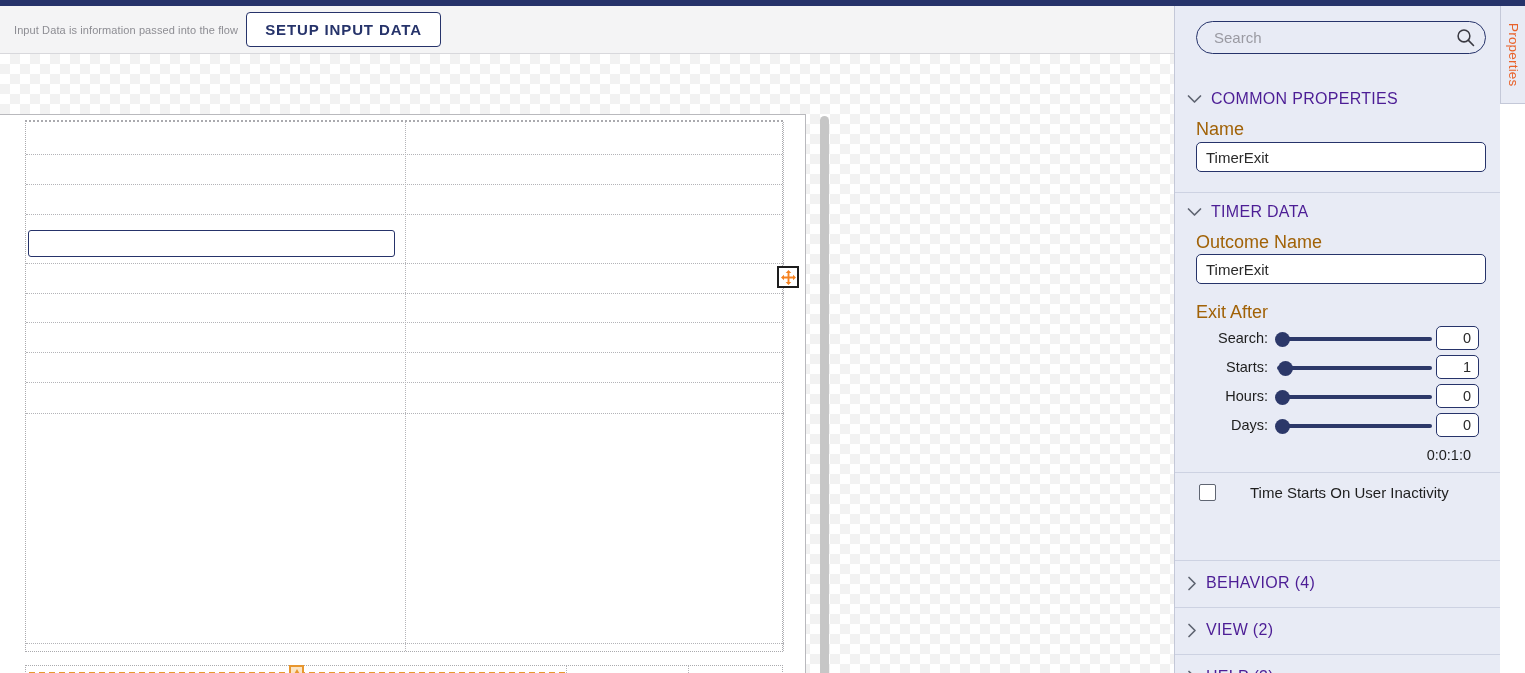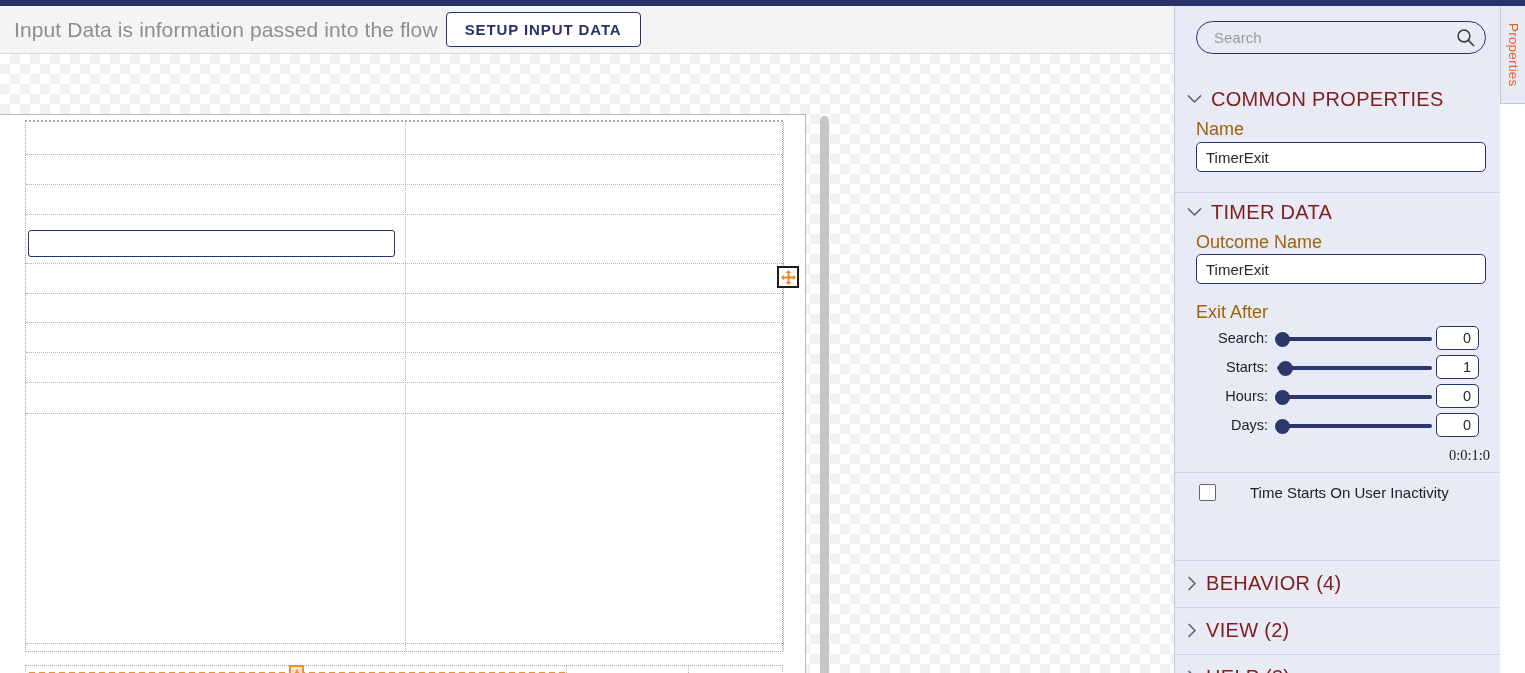--- a/index.html
+++ b/index.html
@@ -30,21 +30,21 @@
   
   .input-data-bar {
     position: absolute; left: 0; top: 0;
     width: 1174px; height: 48px;
     background: #f4f4f5;
     border-bottom: 1px solid #d8d8dc;
     display: flex; align-items: center;
     padding-left: 14px;
   }
   .input-data-text {
-    font-size: 21px;
+    font-size: 11px;
     color: #8d8d93;
     letter-spacing: .1px;
   }
   .setup-input-btn {
     margin-left: 8px;
     background: #ffffff;
     border: 1.6px solid #26336a;
     border-radius: 4px;
     color: #26336a;
     font-size: 15px;
@@ -196,22 +196,22 @@
 
   .section-head {
     position: absolute; left: 0;
     width: 326px; height: 30px;
     display: flex; align-items: center;
     padding-left: 12px;
     cursor: pointer;
   }
   .section-head .chev { margin-right: 9px; display: flex; }
   .section-title {
-    font-size: 20px;
-    color: #7f1d1d;
+    font-size: 16px;
+    color: #4c1d95;
     letter-spacing: .3px;
   }
   .divider {
     position: absolute; left: 0;
     width: 326px; height: 1px;
     background: #cdd2e2;
   }
 
   .prop-label {
     position: absolute;
@@ -268,24 +268,23 @@
     background: #ffffff;
     text-align: right;
     padding-right: 7px;
     font-size: 14.5px;
     color: #2a2a2a;
     font-family: "Liberation Sans", sans-serif;
     outline: none;
   }
   .summary-time {
     position: absolute;
-    right: 10px;
+    right: 29px;
     font-size: 14.5px;
     color: #1e1e1e;
-    font-family: Liberation Serif, serif;
   }
 
   
   .cb-row {
     position: absolute; left: 0;
     width: 326px; height: 22px;
     display: flex; align-items: center;
     padding-left: 24px;
     cursor: pointer;
   }

